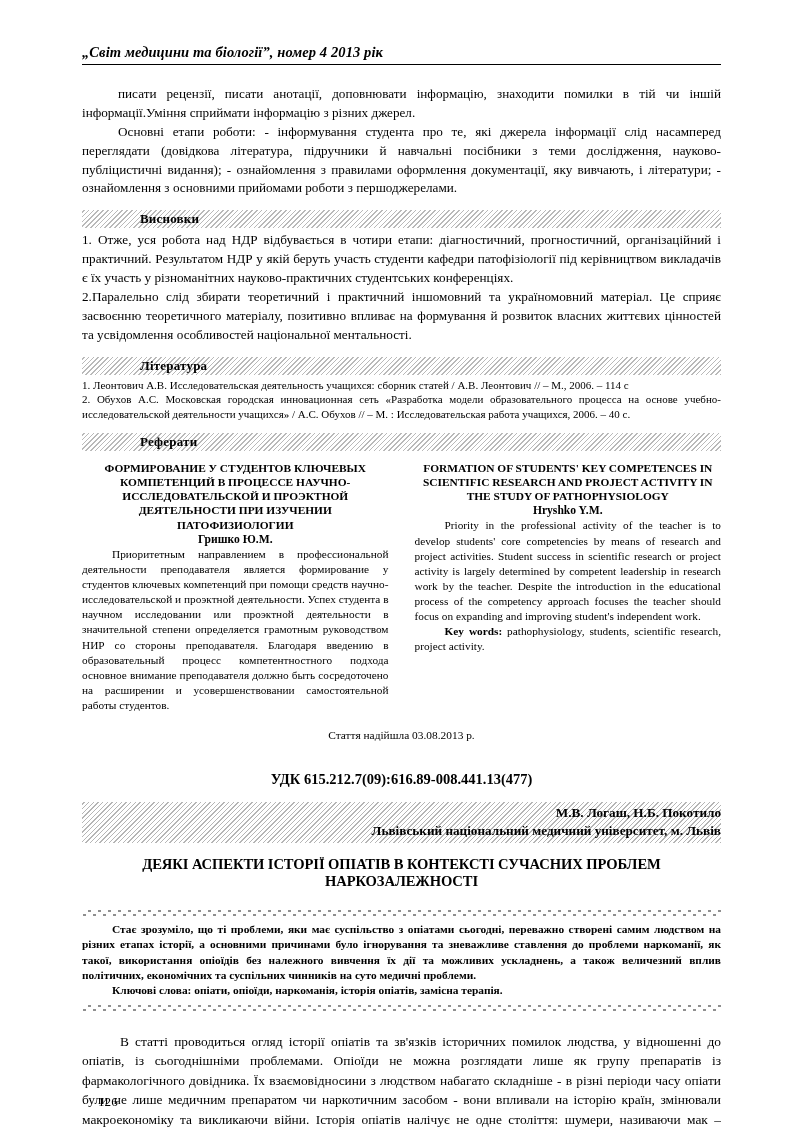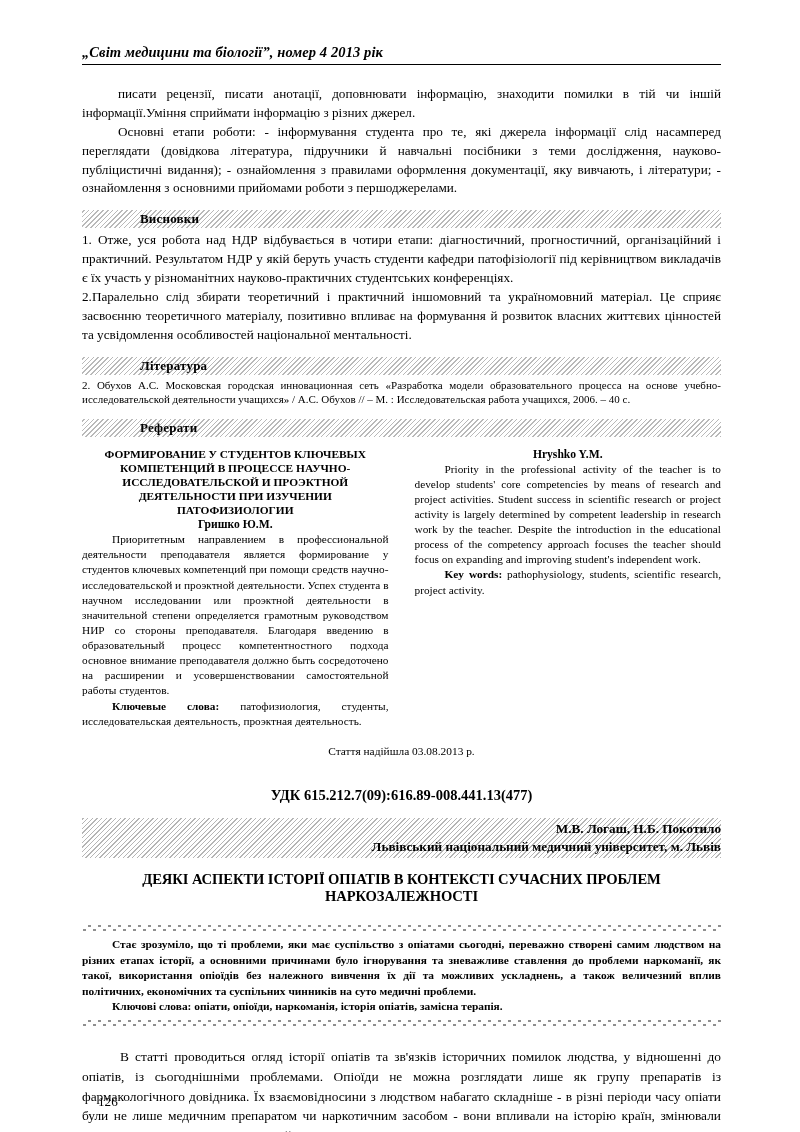--- a/index.html
+++ b/index.html
@@ -210,34 +210,35 @@
 
   <div class="hatch-bar">
     <span class="lbl">Висновки</span>
   </div>
   <p class="body noindent">1. Отже, уся робота над НДР відбувається в чотири етапи: діагностичний, прогностичний, організаційний і практичний. Результатом НДР у якій беруть участь студенти кафедри патофізіології під керівництвом викладачів є їх участь у різноманітних науково-практичних студентських конференціях.</p>
   <p class="body noindent">2.Паралельно слід збирати теоретичний і практичний іншомовний та україномовний матеріал. Це сприяє засвоєнню теоретичного матеріалу, позитивно впливає на формування й розвиток власних життєвих цінностей та усвідомлення особливостей національної ментальності.</p>
 
   <div class="hatch-bar">
     <span class="lbl">Література</span>
   </div>
+  <p class="ref">1. Леонтович А.В. Исследовательская деятельность учащихся: сборник статей / А.В. Леонтович // – М., 2006. – 114 с</p>
   <p class="ref">2. Обухов А.С. Московская городская инновационная сеть «Разработка модели образовательного процесса на основе учебно-исследовательской деятельности учащихся» / А.С. Обухов // – М. : Исследовательская работа учащихся, 2006. – 40 с.</p>
 
   <div class="hatch-bar">
     <span class="lbl">Реферати</span>
   </div>
 
   <div class="abstracts">
     <div class="abs-col">
       <p class="abs-title">ФОРМИРОВАНИЕ У СТУДЕНТОВ КЛЮЧЕВЫХ КОМПЕТЕНЦИЙ В ПРОЦЕССЕ НАУЧНО-ИССЛЕДОВАТЕЛЬСКОЙ И ПРОЭКТНОЙ ДЕЯТЕЛЬНОСТИ ПРИ ИЗУЧЕНИИ ПАТОФИЗИОЛОГИИ</p>
       <p class="abs-author">Гришко Ю.М.</p>
       <p class="abs-text">Приоритетным направлением в профессиональной деятельности преподавателя является формирование у студентов ключевых компетенций при помощи средств научно-исследовательской и проэктной деятельности. Успех студента в научном исследовании или проэктной деятельности в значительной степени определяется грамотным руководством НИР со стороны преподавателя. Благодаря введению в образовательный процесс компетентностного подхода основное внимание преподавателя должно быть сосредоточено на расширении и усовершенствовании самостоятельной работы студентов.</p>
-      <p class="abs-kw"><b>Ключевые слова:</b> <span>патофизиология, студенты, исследовательская деятельность, проэктная деятельность.</span></p>
     </div>
     <div class="abs-col">
+      <p class="abs-title">FORMATION OF STUDENTS' KEY COMPETENCES IN SCIENTIFIC RESEARCH AND PROJECT ACTIVITY IN THE STUDY OF PATHOPHYSIOLOGY</p>
       <p class="abs-author">Hryshko Y.M.</p>
       <p class="abs-text">Priority in the professional activity of the teacher is to develop students' core competencies by means of research and project activities. Student success in scientific research or project activity is largely determined by competent leadership in research work by the teacher. Despite the introduction in the educational process of the competency approach focuses the teacher should focus on expanding and improving student's independent work.</p>
       <p class="abs-kw"><b>Key words:</b> <span>pathophysiology, students, scientific research, project activity.</span></p>
     </div>
   </div>
 
   <div class="submitted">Стаття надійшла 03.08.2013 р.</div>
 
   <div class="udc">УДК 615.212.7(09):616.89-008.441.13(477)</div>
 

